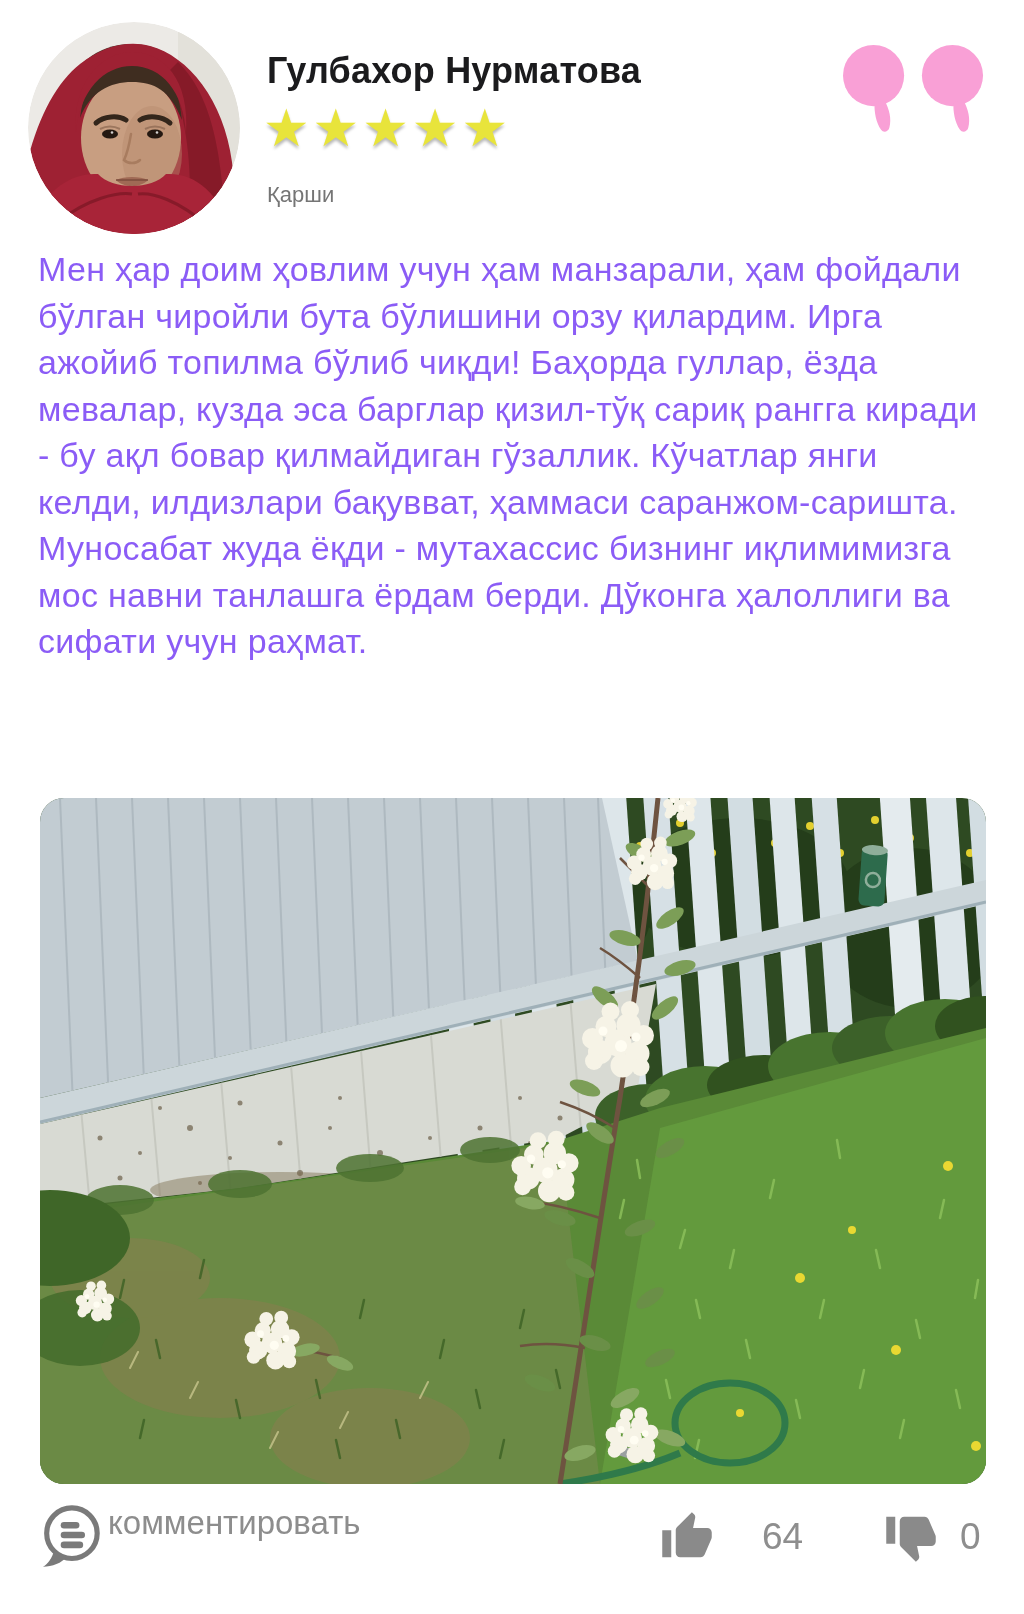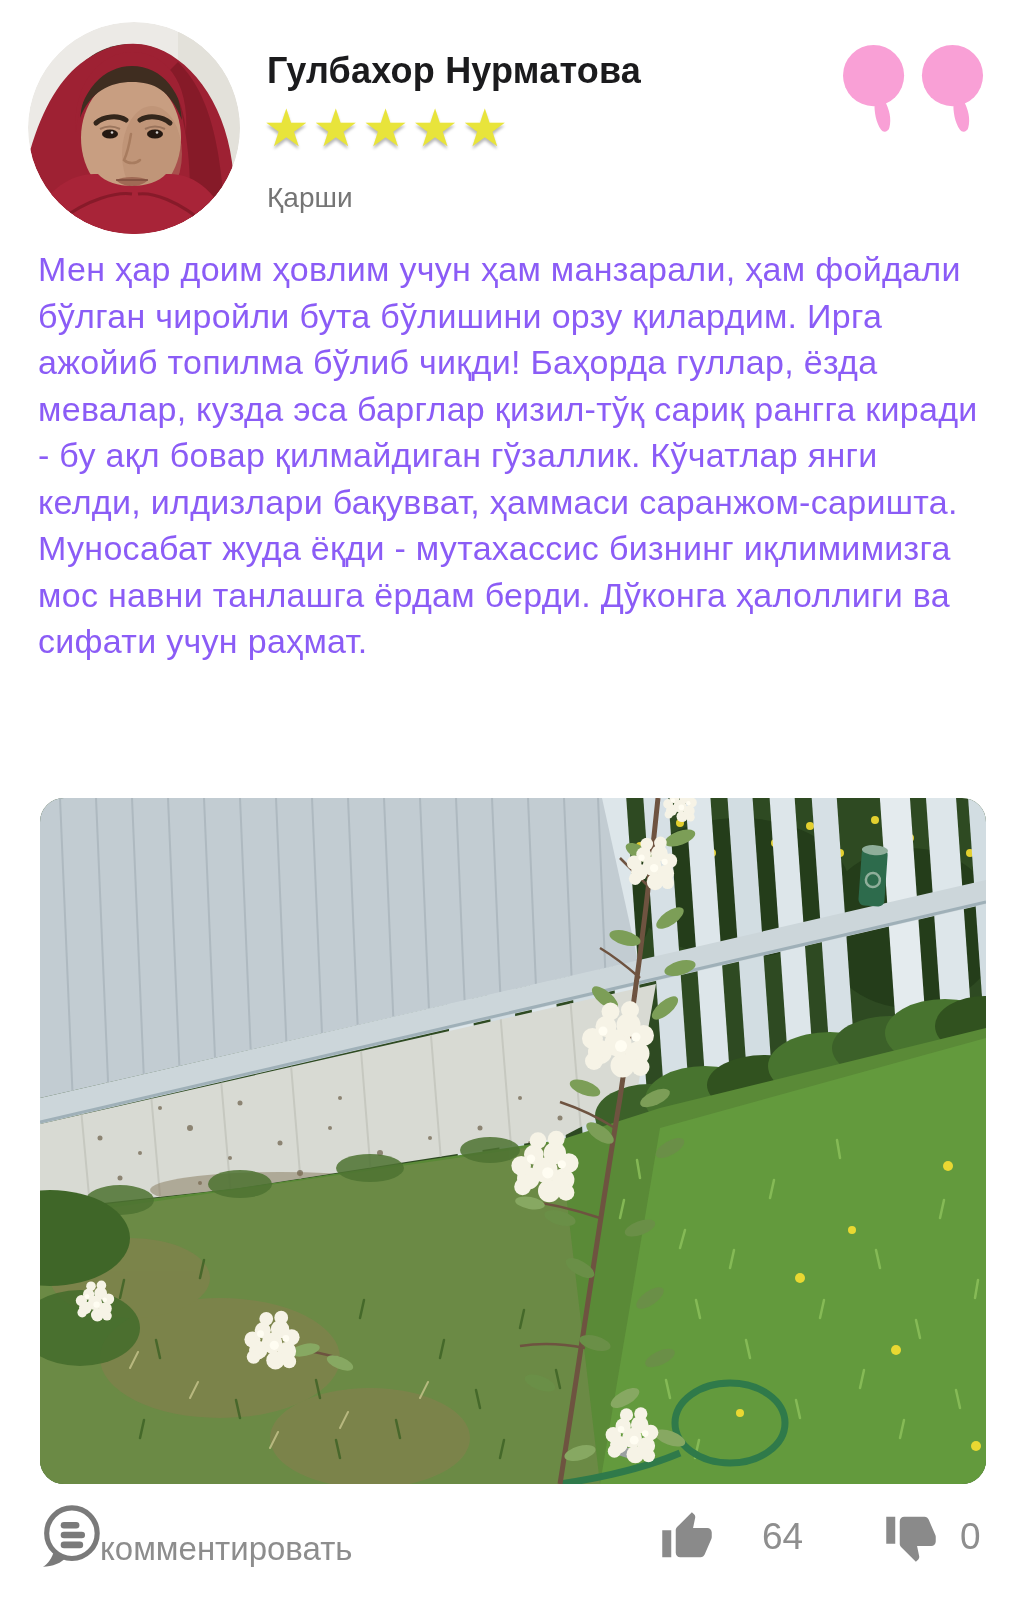--- a/index.html
+++ b/index.html
@@ -5,30 +5,30 @@
   html,body{margin:0;padding:0;background:#ffffff;}
   .card{
     position:relative;width:1024px;height:1614px;background:#ffffff;
     border-radius:36px;overflow:hidden;
     font-family:"Liberation Sans","DejaVu Sans",sans-serif;
   }
   .avatar{position:absolute;left:28px;top:22px;width:212px;height:212px;border-radius:50%;overflow:hidden;}
   .avatar svg{display:block;width:100%;height:100%;}
   .reviewer-name{position:absolute;left:267px;top:50px;font-size:36px;font-weight:700;color:#1b1b1d;letter-spacing:.2px;}
   .stars{position:absolute;left:263px;top:100px;font-size:52px;line-height:56px;color:#e8e43b;letter-spacing:3px;text-shadow:0 3px 3px rgba(0,0,0,.28);}
-  .location{position:absolute;left:267px;top:182px;font-size:28px;color:#757575;}
+  .location{position:absolute;left:267px;top:182px;font-size:22px;color:#757575;}
   .quote{position:absolute;left:843px;top:45px;width:144px;height:93px;}
   .review-text{
     position:absolute;left:38px;top:246px;width:948px;
     font-size:34px;line-height:46.5px;color:#8b5cf6;letter-spacing:.3px;
   }
   .photo{position:absolute;left:40px;top:798px;width:946px;height:686px;border-radius:24px;overflow:hidden;}
   .photo svg{display:block;width:100%;height:100%;}
   .footer{position:absolute;left:0;top:1496px;width:1024px;height:90px;}
-  .comment-btn{position:absolute;left:42px;top:8px;display:flex;align-items:flex-end;gap:0;cursor:pointer;background:none;border:none;padding:0;}
+  .comment-btn{position:absolute;left:42px;top:8px;display:flex;align-items:flex-start;gap:8px;cursor:pointer;background:none;border:none;padding:0;}
   .comment-btn svg{width:58px;height:64px;}
   .comment-label{font-size:33px;color:#8d8d8d;}
   .vote{position:absolute;top:14px;display:flex;align-items:center;gap:22px;cursor:pointer;background:none;border:none;padding:0;}
   .vote svg{width:54px;height:54px;}
   .vote .count{font-size:37px;color:#8e8e8e;}
   .like-btn{left:660px;gap:48px;}
   .dislike-btn{left:884px;}
 </style>
 </head>
 <body>

